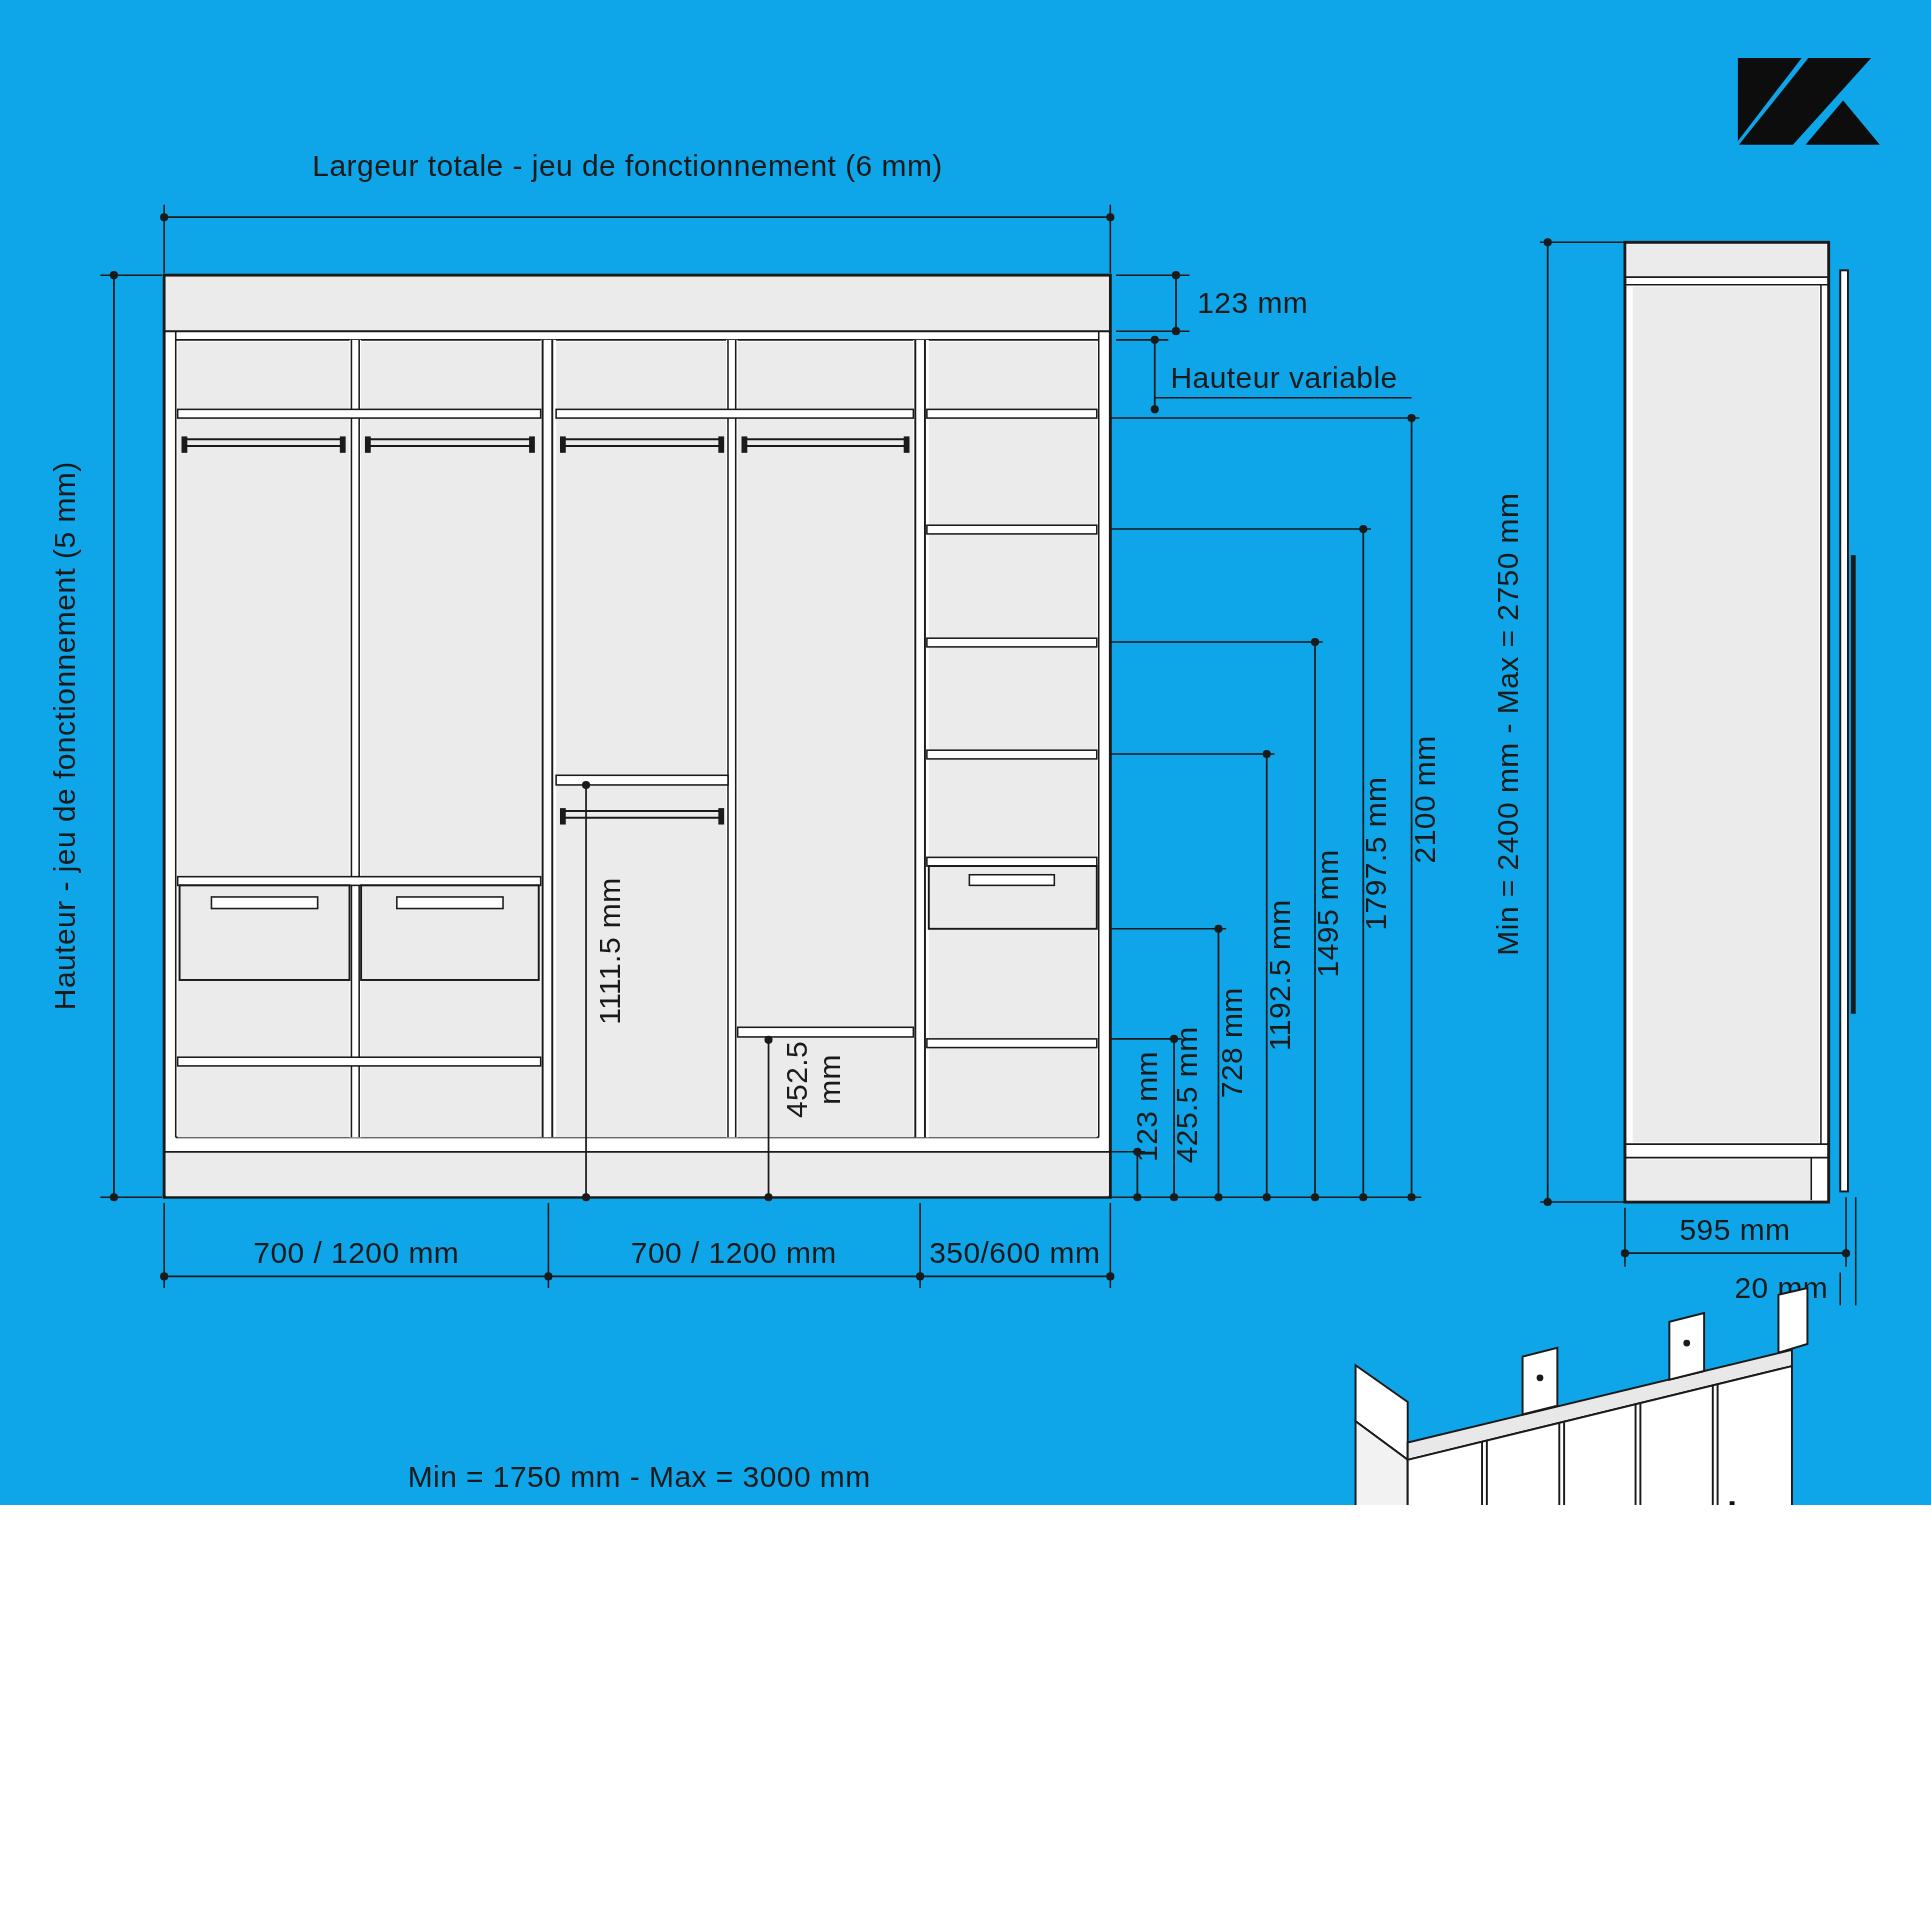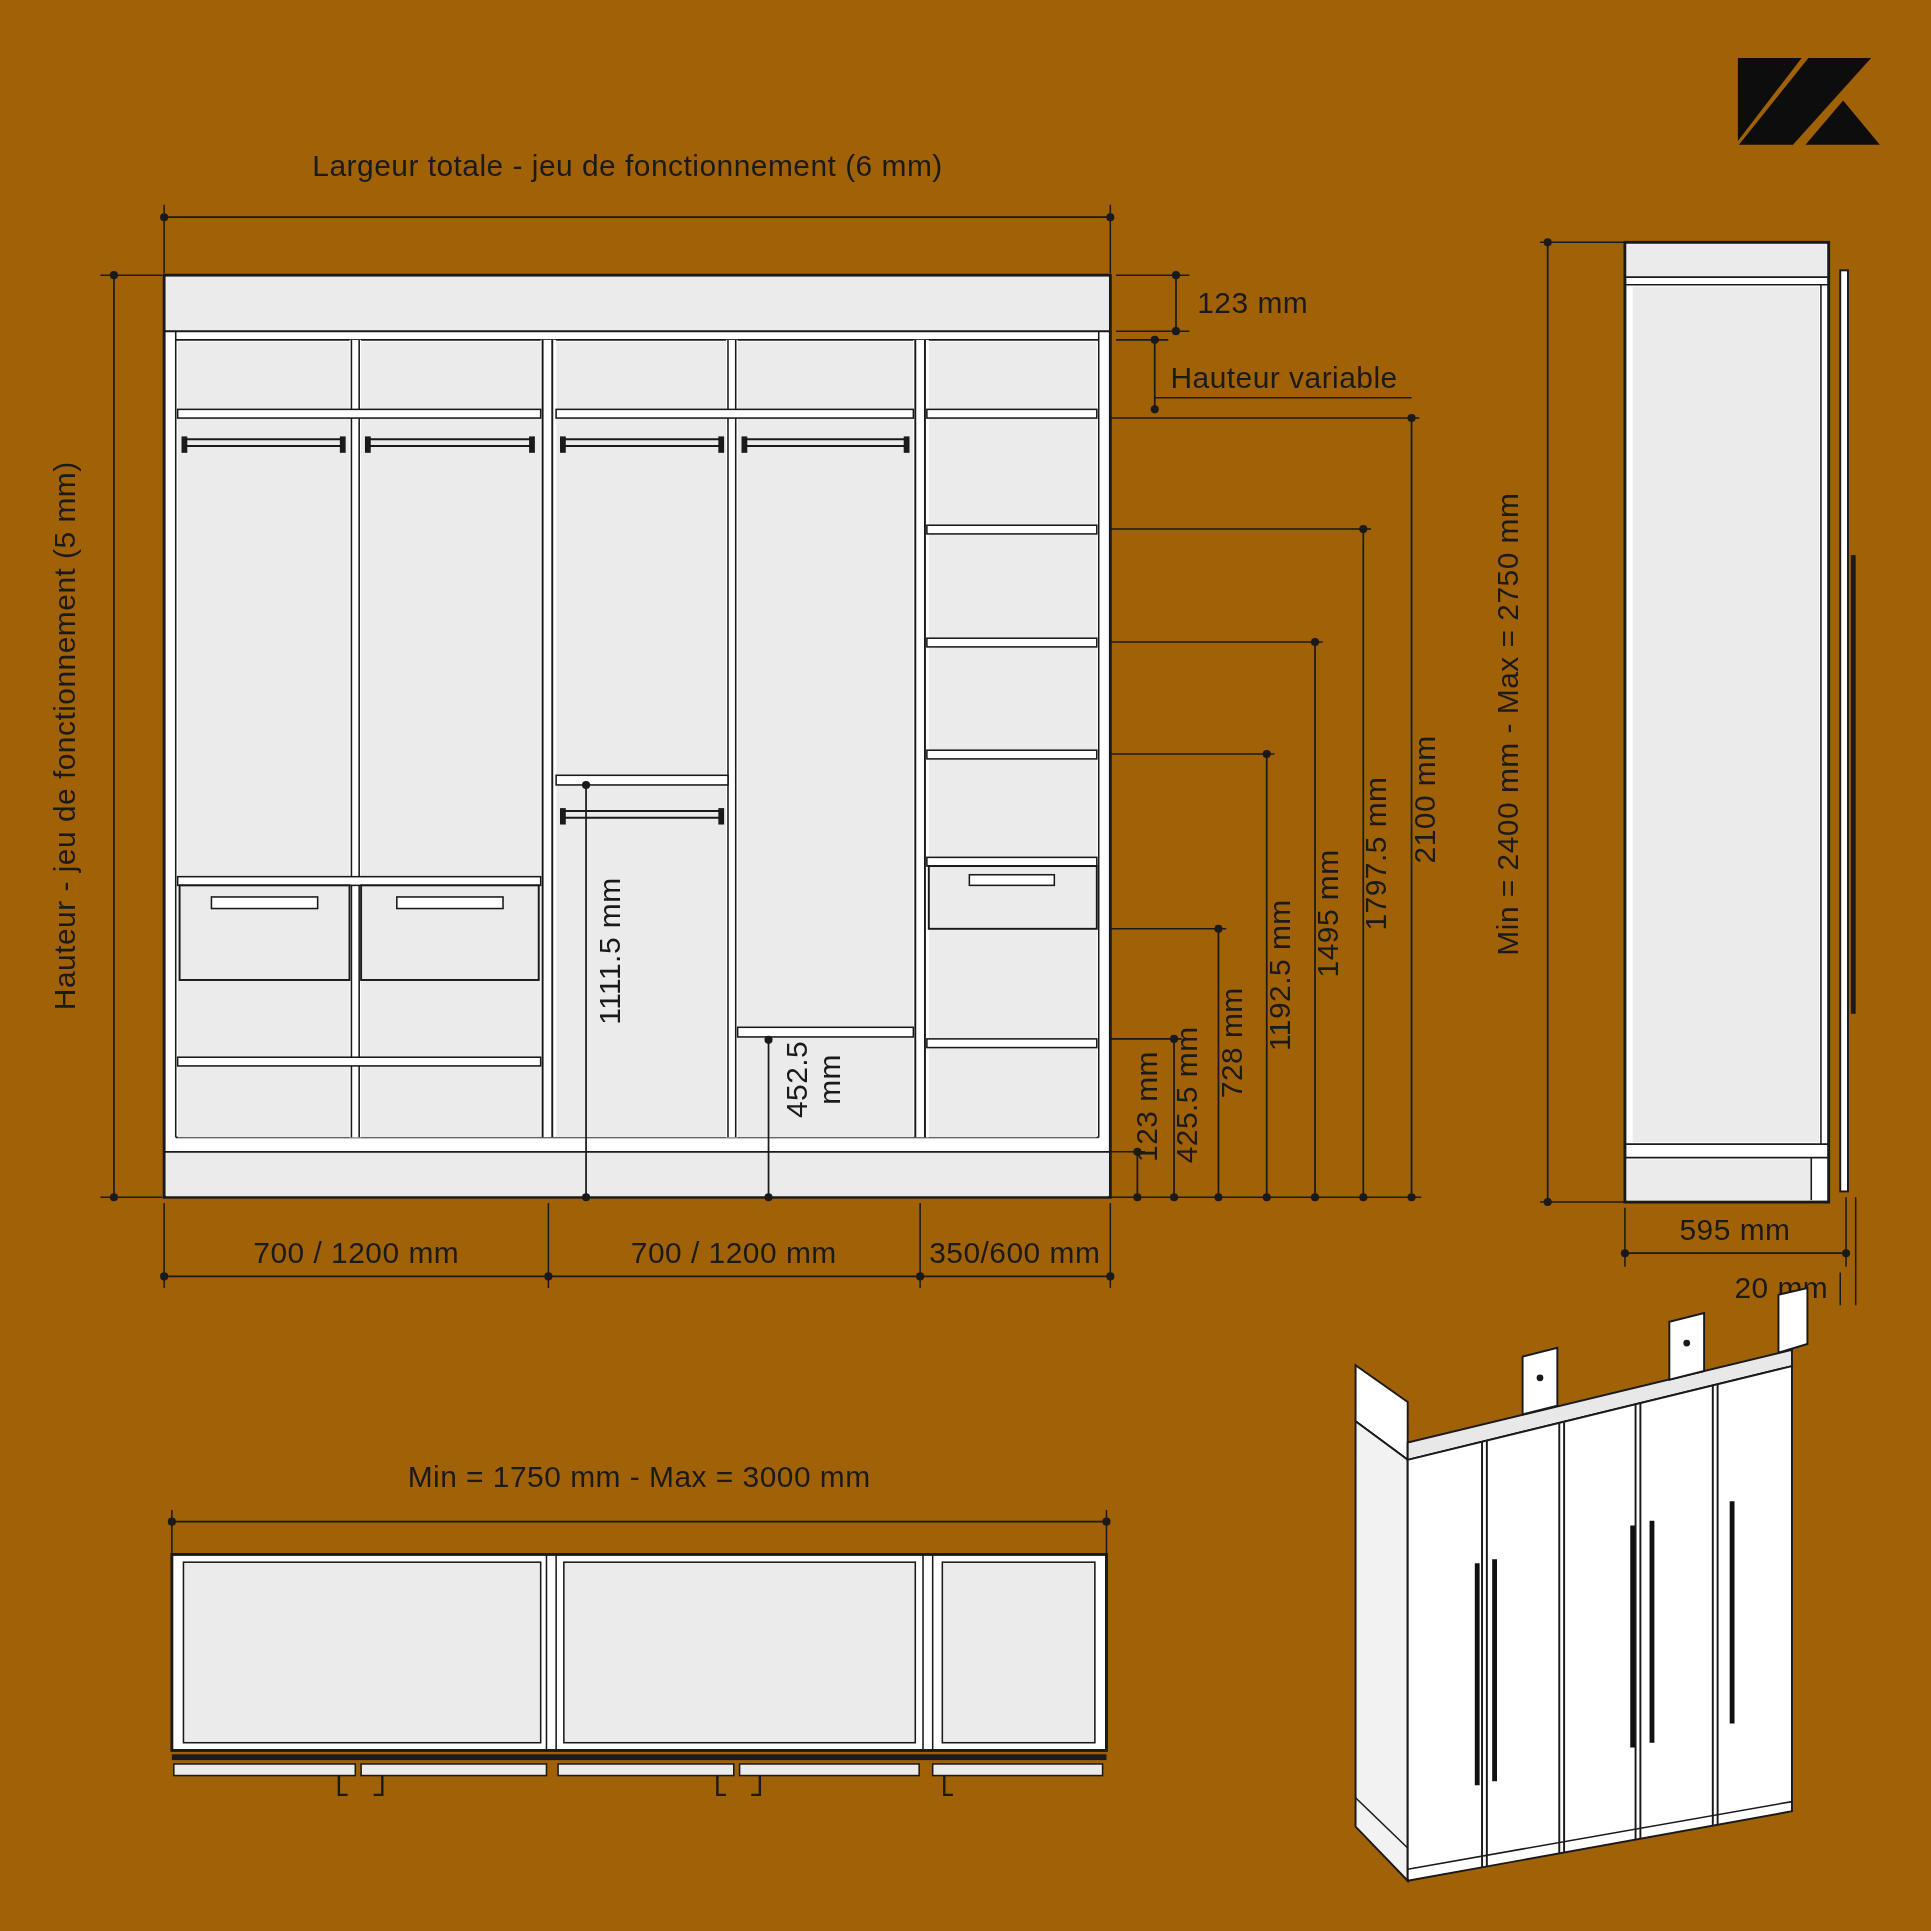--- a/index.html
+++ b/index.html
@@ -1,16 +1,16 @@
 <!DOCTYPE html>
 <html><head>
 <meta charset="utf-8">
 <style>
   html,body{margin:0;padding:0;background:#fff;}
-  .page{position:relative;width:1931px;height:1931px;background:#a16207;overflow:hidden;}
+  .page{position:relative;width:1931px;height:1505px;background:#0ea5e9;overflow:hidden;}
   svg{position:absolute;left:0;top:0;}
   text{font-family:"Liberation Sans",sans-serif;font-size:31px;fill:#1a1a1a;letter-spacing:0.5px;}
   .ln{stroke:#1a1a1a;stroke-width:2;fill:none;}
   .ln3{stroke:#1a1a1a;stroke-width:3;fill:none;}
   .ln15{stroke:#1a1a1a;stroke-width:1.6;fill:none;}
   .dim{stroke:#1a1a1a;stroke-width:1.8;fill:none;}
   .panel{fill:#ebebeb;}
   .white{fill:#ffffff;}
   .dark{fill:#1a1a1a;}
   .dot{fill:#1a1a1a;stroke:none;}

